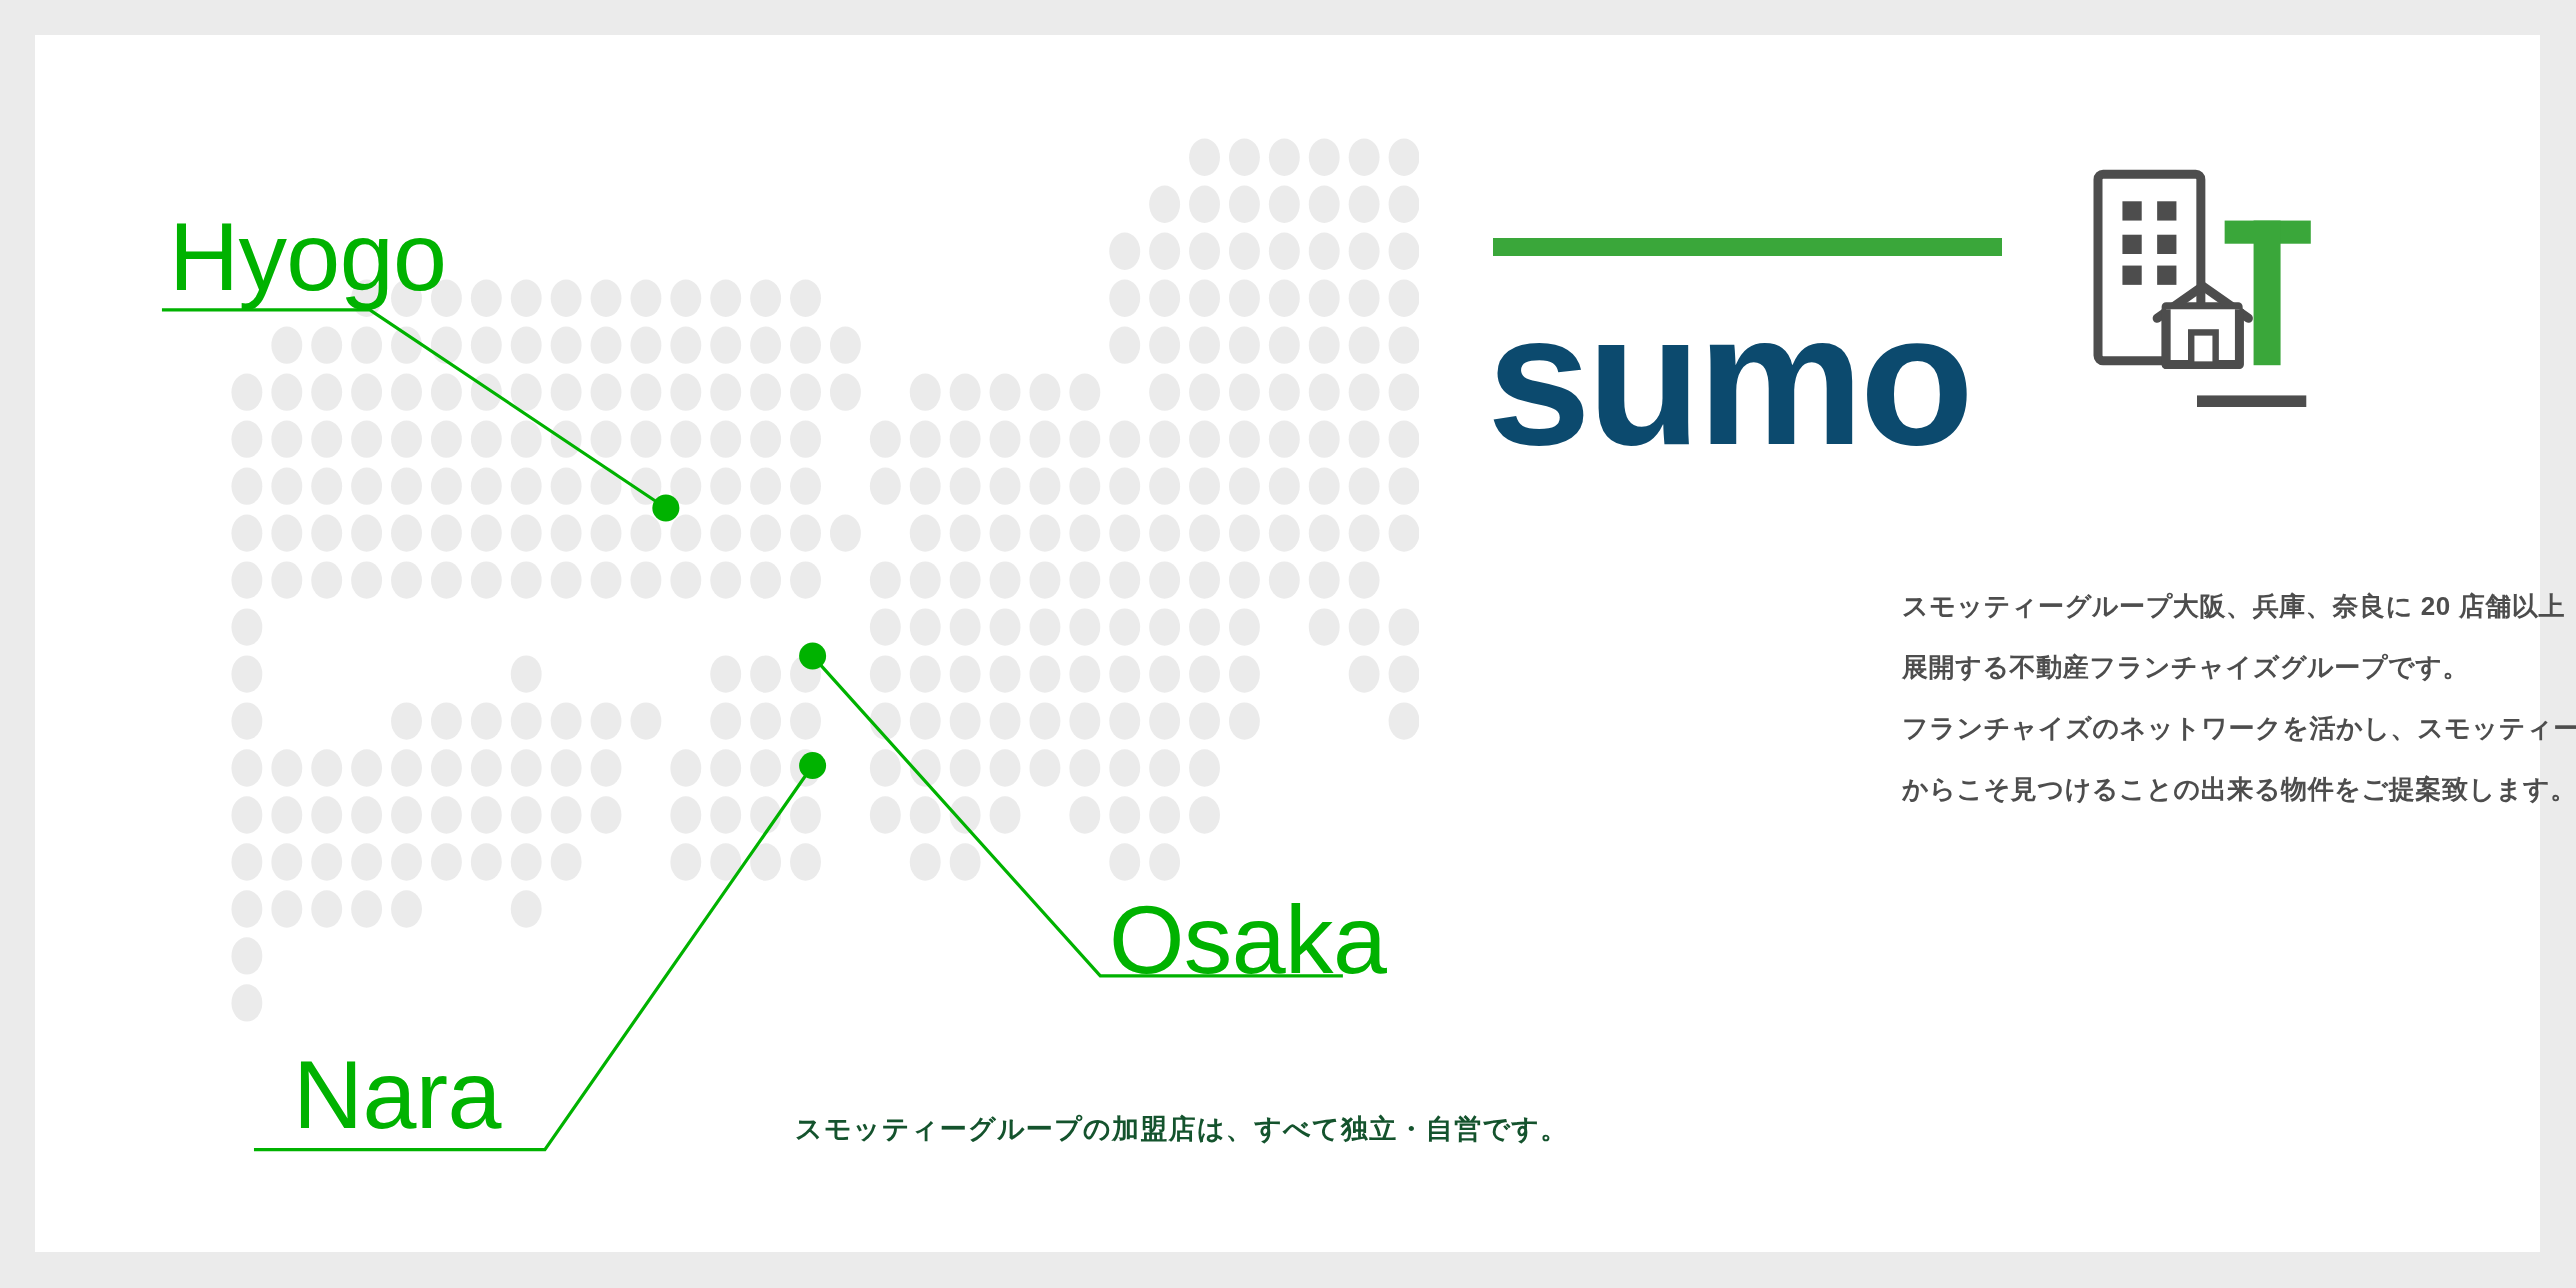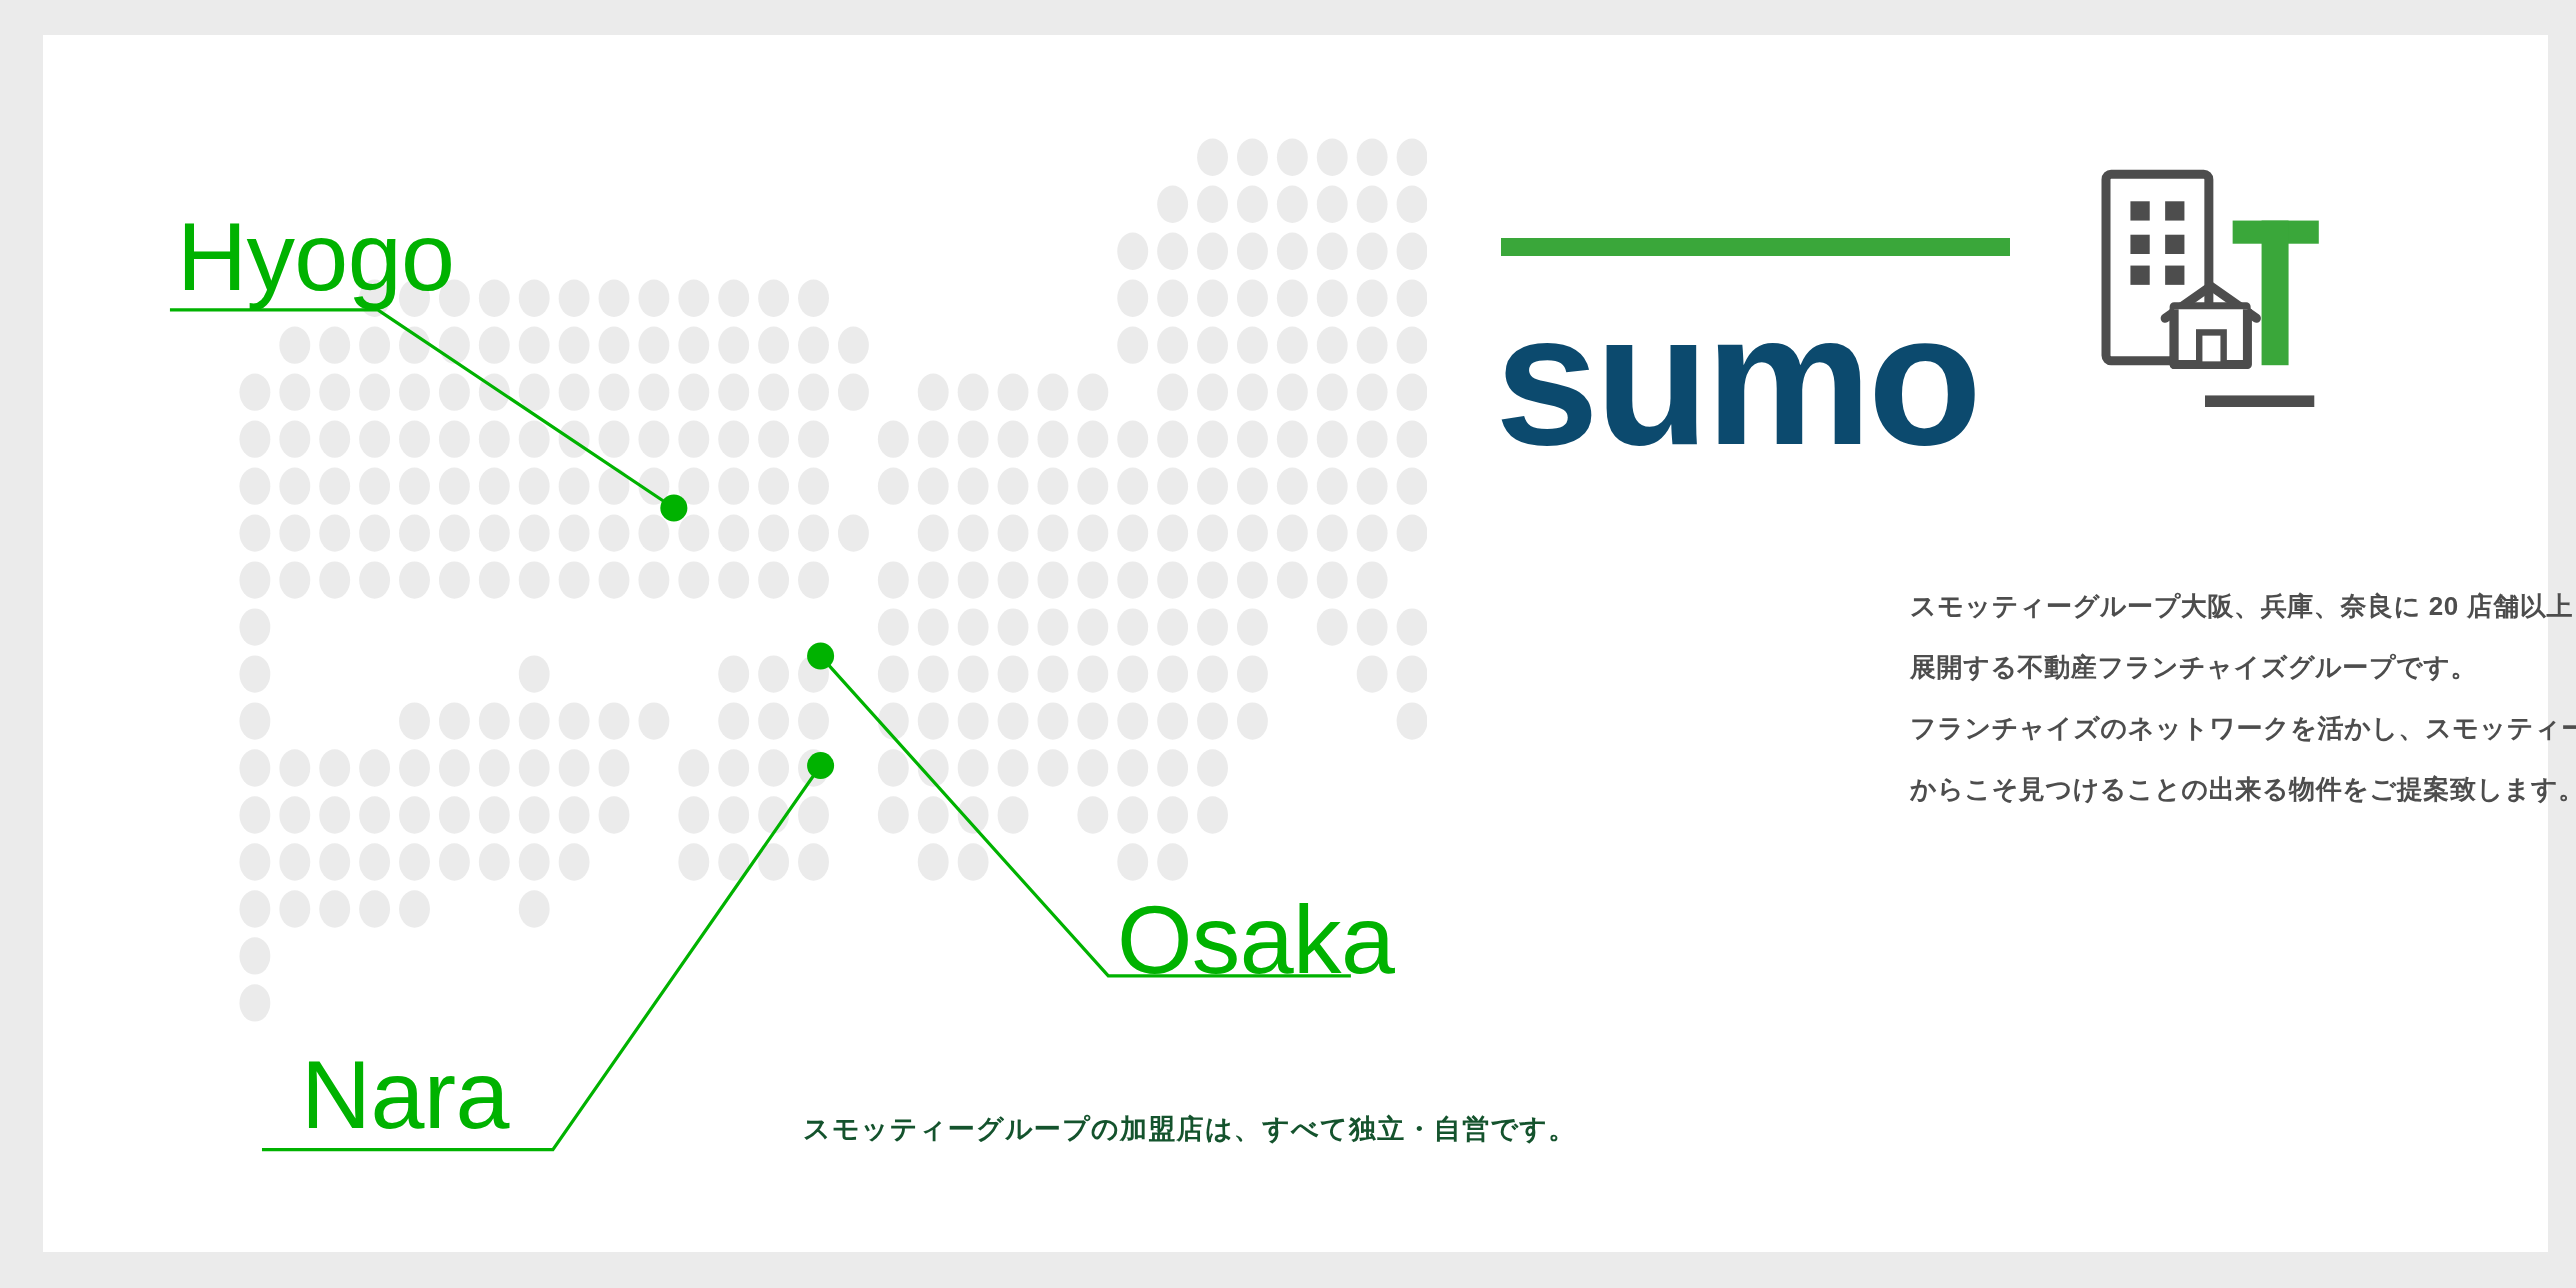--- a/index.html
+++ b/index.html
@@ -7,21 +7,20 @@
     width:2576px;height:1288px;
     background:#ebebeb;
     font-family:"Liberation Sans","DejaVu Sans",sans-serif;
     overflow:hidden;
   }
   #card{
     position:absolute;
     left:35px; top:35px;
     width:2505px; height:1217px;
     background:#ffffff;
-    margin-left:8px;
   }
 
   
   #map-wrap{
     position:absolute; left:0; top:0; width:1384px; height:1217px;
   }
   #map-svg{ position:absolute; left:0; top:0; }
 
   
   .region-label{

